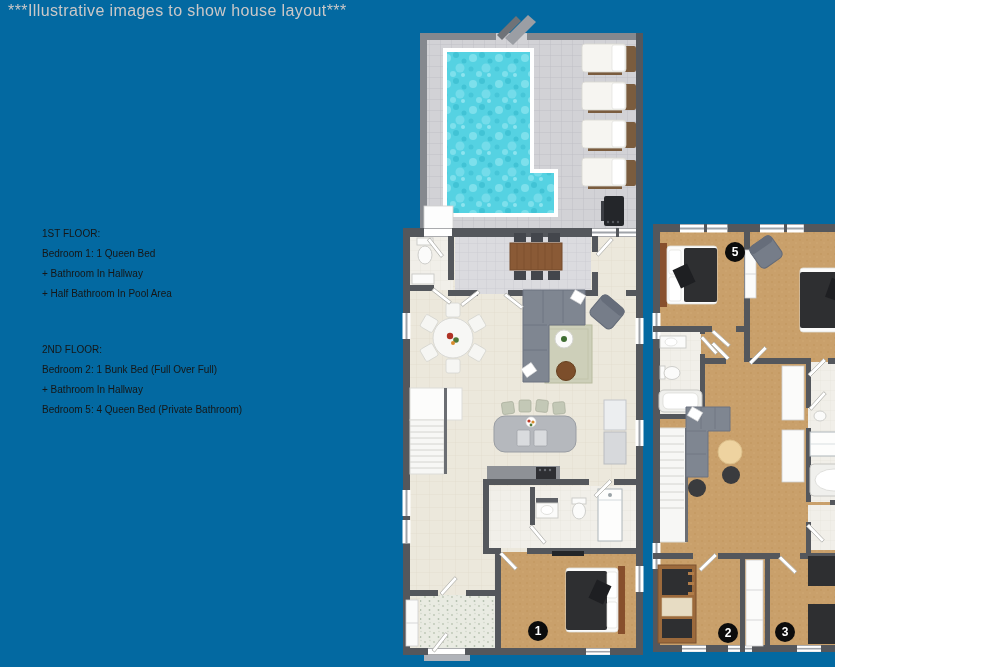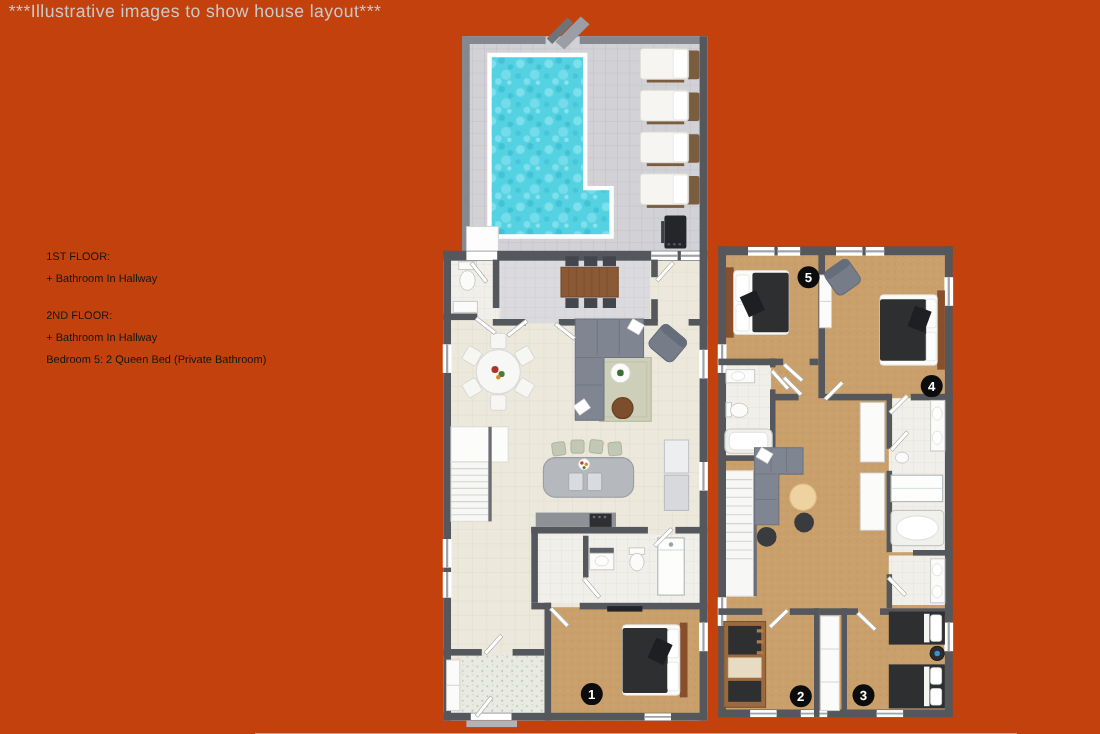--- a/index.html
+++ b/index.html
@@ -1,22 +1,22 @@
 <!DOCTYPE html>
 <html style="--note-text: #cbc8c8; --text: #161616; --wall: #54575c; --fence: #85888e; --pool-water: #55d2e2; --pool-deck: #d2d2d6; --interior-floor: #ece8dc; --patio-tile: #dbdbdf; --bathroom-tile: #f1efe9; --foyer-tile: #e9ebe2; --carpet: #c9a06b; --sofa: #7f8691; --bed-duvet: #2e2f31; --wood: #874f2c; --bunk-wood: #9c6a3c; --rug: #cdcfb9; --ottoman: #eed3a0; --badge-bg: #0c0c0c; --badge-text: #ffffff;"><head>
 <meta charset="utf-8">
 <style>
   html,body{margin:0;padding:0;background:#ffffff;}
-  #stage{position:relative;width:1000px;height:667px;background:#c2410c;overflow:hidden;
+  #stage{position:relative;width:835px;height:667px;background:#0369a1;overflow:hidden;
          font-family:"Liberation Sans", sans-serif;}
   .note{position:absolute;left:8px;top:2px;font-size:16px;letter-spacing:.4px;
         color:var(--note-text,#cbc8c8);}
   .desc{position:absolute;left:42px;top:224px;font-size:10px;line-height:20px;
         color:var(--text,#161616);}
-  .desc .block2{margin-top:14px;}
+  .desc .block2{margin-top:36px;}
   .desc p{margin:0;}
   svg{position:absolute;left:390px;top:0;}
   
   .w{fill:var(--wall,#54575c);}
   .fence{fill:var(--fence,#7e8187);}
   .water-base{fill:var(--pool-water,#55d2e2);}
   .deck-base{fill:var(--pool-deck,#d2d2d6);}
   .floor-base{fill:var(--interior-floor,#ece8dc);}
   .patio-base{fill:var(--patio-tile,#dbdbdf);}
   .bath-base{fill:var(--bathroom-tile,#f1efe9);}
@@ -36,26 +36,29 @@
 </head>
 <body>
 
 <div id="stage">
 
   <div class="note">***Illustrative images to show house layout***</div>
 
   <div class="desc">
     <div class="block1">
       <p>1ST FLOOR:</p>
+      <p>Bedroom 1: 1 Queen Bed</p>
       <p>+ Bathroom In Hallway</p>
+      <p>+ Half Bathroom In Pool Area</p>
     </div>
     <div class="block2">
       <p>2ND FLOOR:</p>
+      <p>Bedroom 2: 1 Bunk Bed (Full Over Full)</p>
       <p>+ Bathroom In Hallway</p>
-      <p>Bedroom 5: 2 Queen Bed (Private Bathroom)</p>
+      <p>Bedroom 5: 4 Queen Bed (Private Bathroom)</p>
     </div>
   </div>
 
   <svg width="500" height="667" viewBox="390 0 500 667">
     <defs>
       <pattern id="p-deck" width="11" height="11" patternUnits="userSpaceOnUse">
         <rect class="deck-base" width="11" height="11"></rect>
         <path d="M11 0H0V11" fill="none" stroke="#c0c0c7" stroke-width="1"></path>
       </pattern>
       <pattern id="p-patio" width="9" height="9" patternUnits="userSpaceOnUse">

